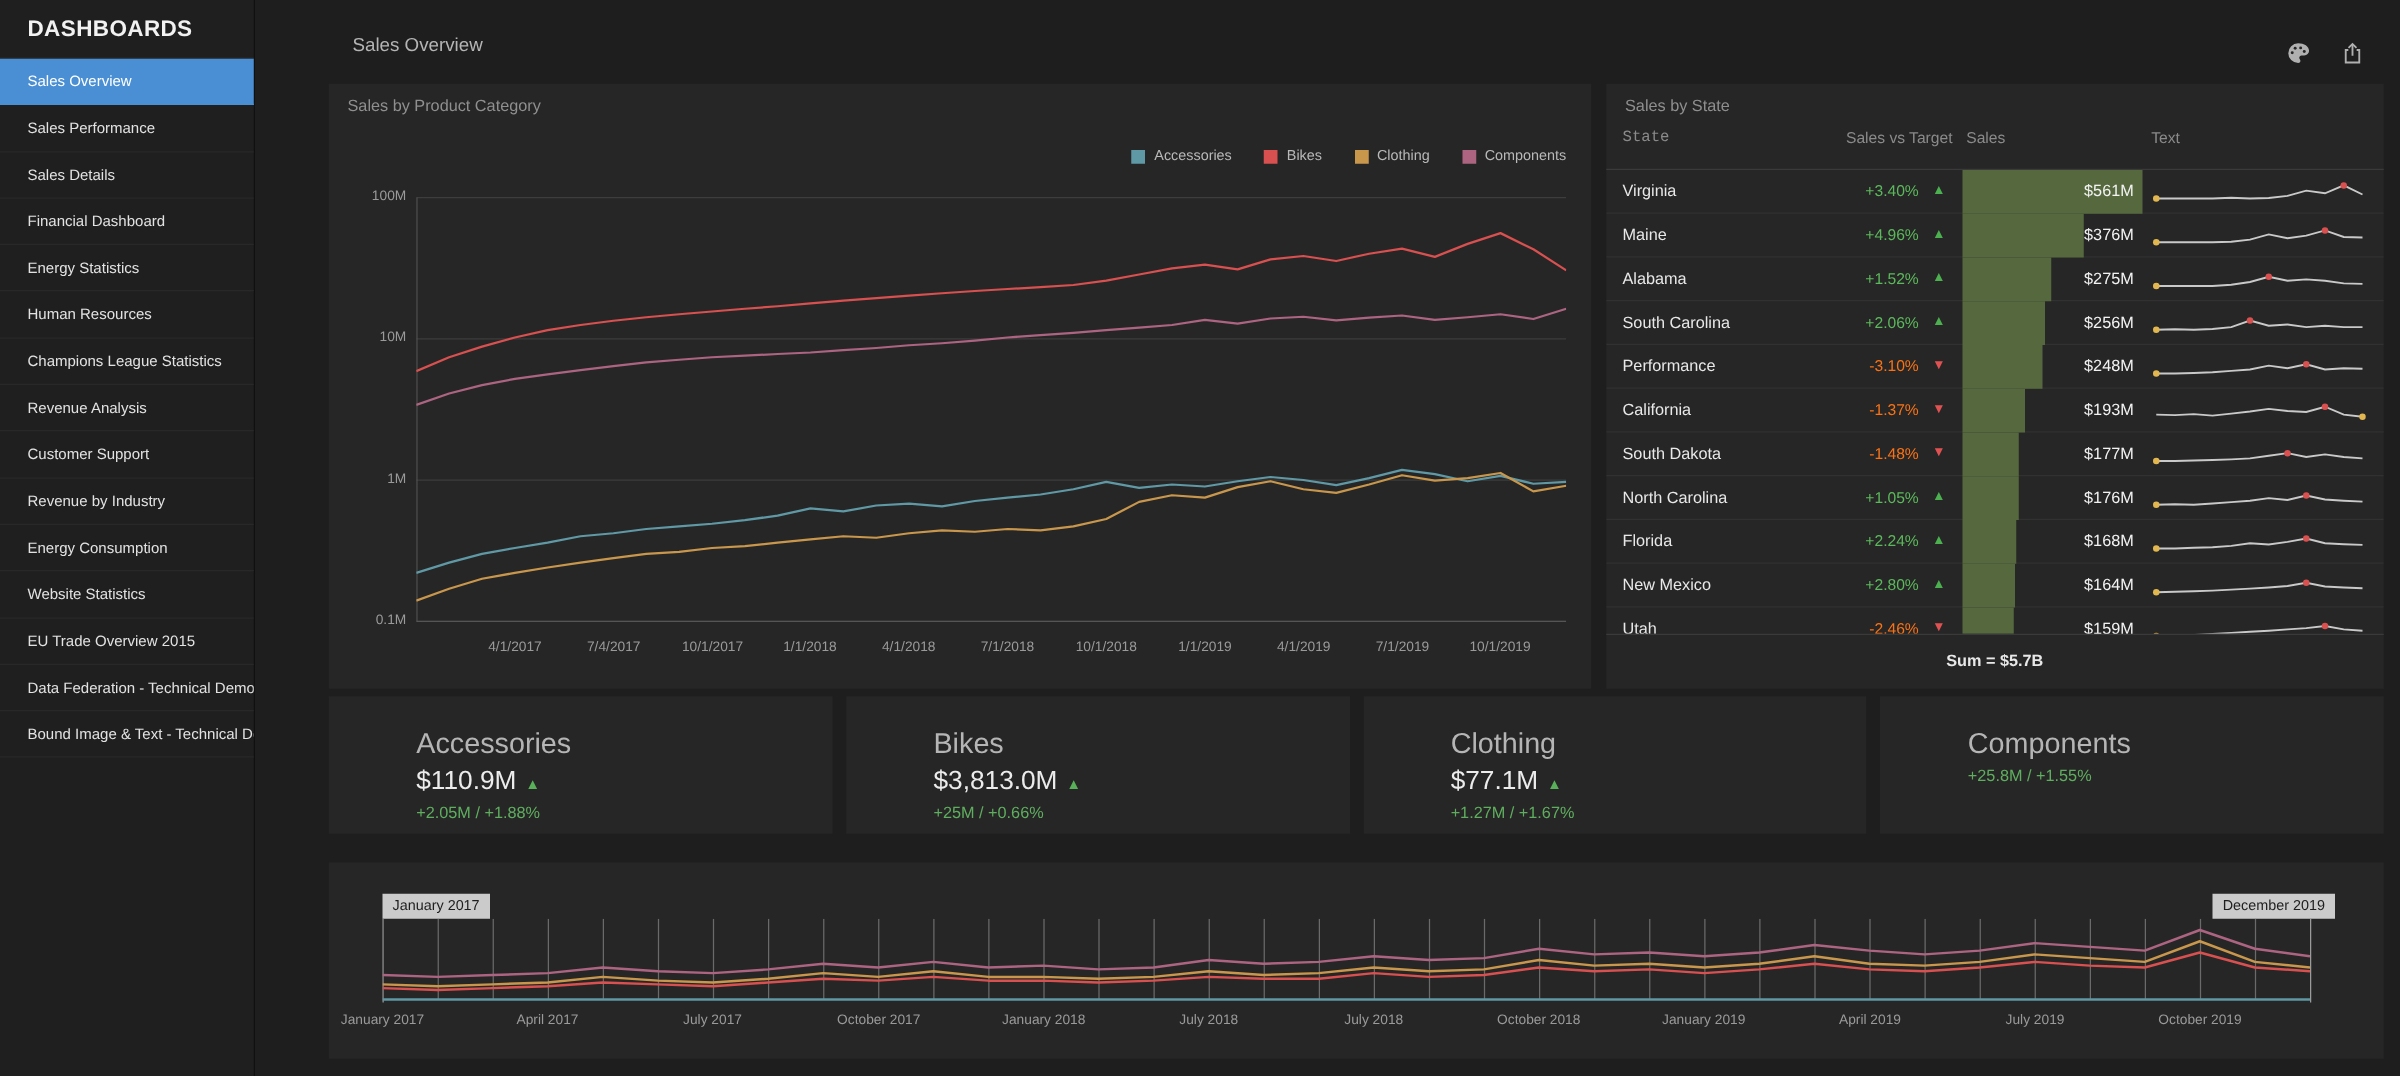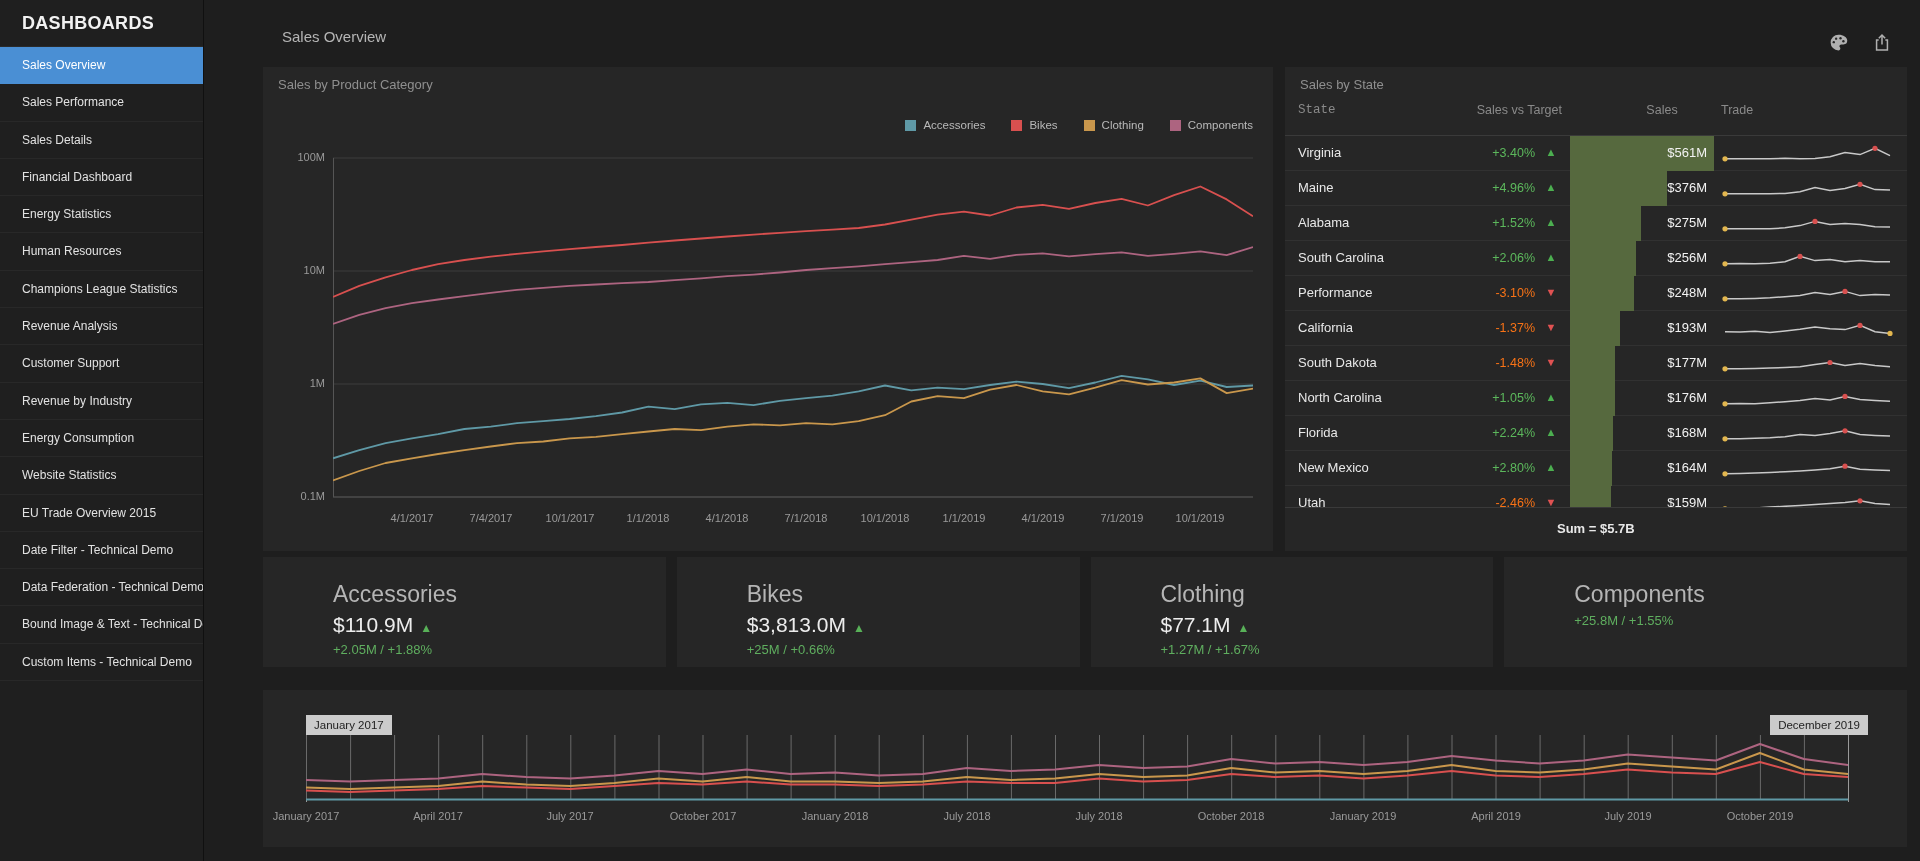--- a/index.html
+++ b/index.html
@@ -30,21 +30,21 @@
   #main-plot { position:absolute; left:70px; top:86px; }
   .ylabel { position:absolute; left:8px; width:54px; text-align:right; font-size:11px; color:#9a9a9a; }
   .xlabel { position:absolute; top:445px; width:70px; text-align:center; font-size:11px; color:#9a9a9a; }
 
   
   #panel-table { left:1285px; top:67px; width:622px; height:484px; }
   .thead { position:absolute; top:36px; left:0; right:0; height:24px; font-size:12.5px; color:#8a8a8a; }
   .th { position:absolute; top:0; }
   .th-state { left:13px;font-family:Liberation Mono, monospace; }
   .th-target { left:110px; width:167px; text-align:right; }
-  .th-sales { left:316px; width:122px; text-align:center; }
+  .th-sales { left:288px; width:122px; text-align:left; }
   .th-trend { left:436px; }
   .trows { position:absolute; top:68px; left:0; right:0; height:372px; overflow:hidden; border-top:1px solid #3a3a3a; }
   .trow { position:relative; height:35px; border-bottom:1px solid #313131; }
   .t-state { position:absolute; left:13px; top:9px; font-size:13px; color:#e8e8e8; }
   .t-pct { position:absolute; left:110px; width:140px; top:10px; text-align:right; font-size:12.5px; }
   .t-pct.up { color:#5cb85c; } .t-pct.down { color:#f97316; }
   .t-arrow { position:absolute; left:258px; width:16px; top:10px; font-size:11px; text-align:center; }
   .t-arrow.up { color:#4caf50; } .t-arrow.down { color:#e05252; }
   .t-barzone { position:absolute; left:285px; width:144px; top:0; bottom:-1px; }
   .t-bar { position:absolute; left:0; top:0; bottom:0; background:#56693e; }
@@ -84,24 +84,22 @@
         <div class="sb-item">Financial Dashboard</div>
         <div class="sb-item">Energy Statistics</div>
         <div class="sb-item">Human Resources</div>
         <div class="sb-item">Champions League Statistics</div>
         <div class="sb-item">Revenue Analysis</div>
         <div class="sb-item">Customer Support</div>
         <div class="sb-item">Revenue by Industry</div>
         <div class="sb-item">Energy Consumption</div>
         <div class="sb-item">Website Statistics</div>
         <div class="sb-item">EU Trade Overview 2015</div>
-        <div class="sb-item">Date Filter - Technical Demo</div>
         <div class="sb-item">Data Federation - Technical Demo</div>
         <div class="sb-item">Bound Image &amp; Text - Technical Demo</div>
-        <div class="sb-item">Custom Items - Technical Demo</div>
       </div>
   </div>
 
   <div class="main-title">Sales Overview</div>
   <div class="header-icons">
     <div class="icon-btn">
       <svg width="21" height="21" viewBox="0 0 24 24">
         <path fill="#b0b0b0" d="M12 3a9 9 0 0 0 0 18c1.2 0 2.1-.9 2.1-2.1 0-.55-.22-1.02-.55-1.38-.32-.35-.52-.8-.52-1.22 0-1.15.93-2.1 2.1-2.1h2.47A4.4 4.4 0 0 0 22 9.8C22 5.9 17.5 3 12 3z"></path>
         <circle cx="6.6" cy="11.6" r="1.35" fill="#262626"></circle>
         <circle cx="9.3" cy="7.6" r="1.35" fill="#262626"></circle>
@@ -170,21 +168,21 @@
         <span class="xlabel" style="left:902px">10/1/2019</span>
       </div>
   </div>
 
   <div id="panel-table" class="panel">
     <div class="caption">Sales by State</div>
     <div class="thead">
       <span class="th th-state">State</span>
       <span class="th th-target">Sales vs Target</span>
       <span class="th th-sales">Sales</span>
-      <span class="th th-trend">Trade</span>
+      <span class="th th-trend">Text</span>
     </div>
     <div id="trows" class="trows">
     <div class="trow">
       <span class="t-state">Virginia</span>
       <span class="t-pct up">+3.40%</span>
       <span class="t-arrow up">▲</span>
       <span class="t-barzone">
         <span class="t-bar" style="width:144px"></span>
       </span>
       <span class="t-sales">$561M</span>

